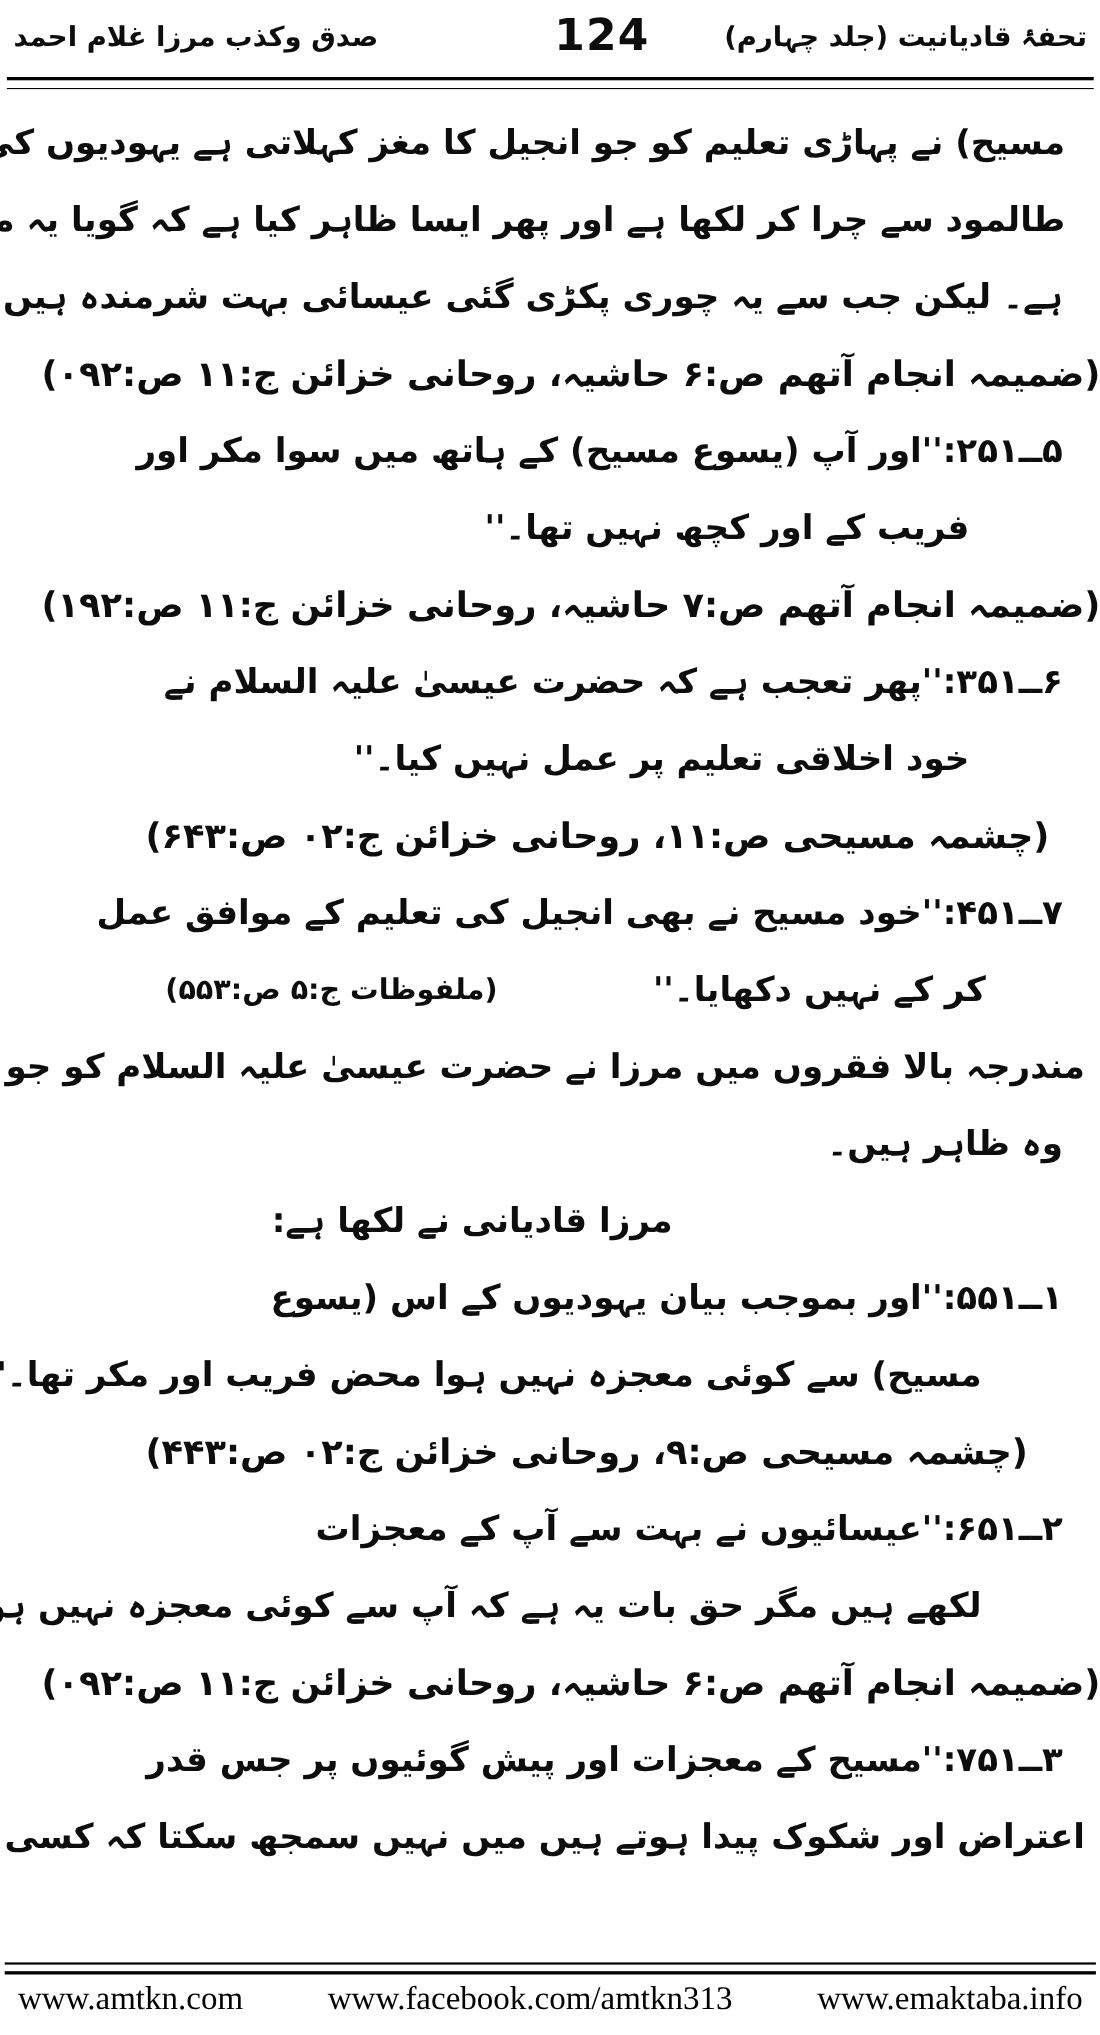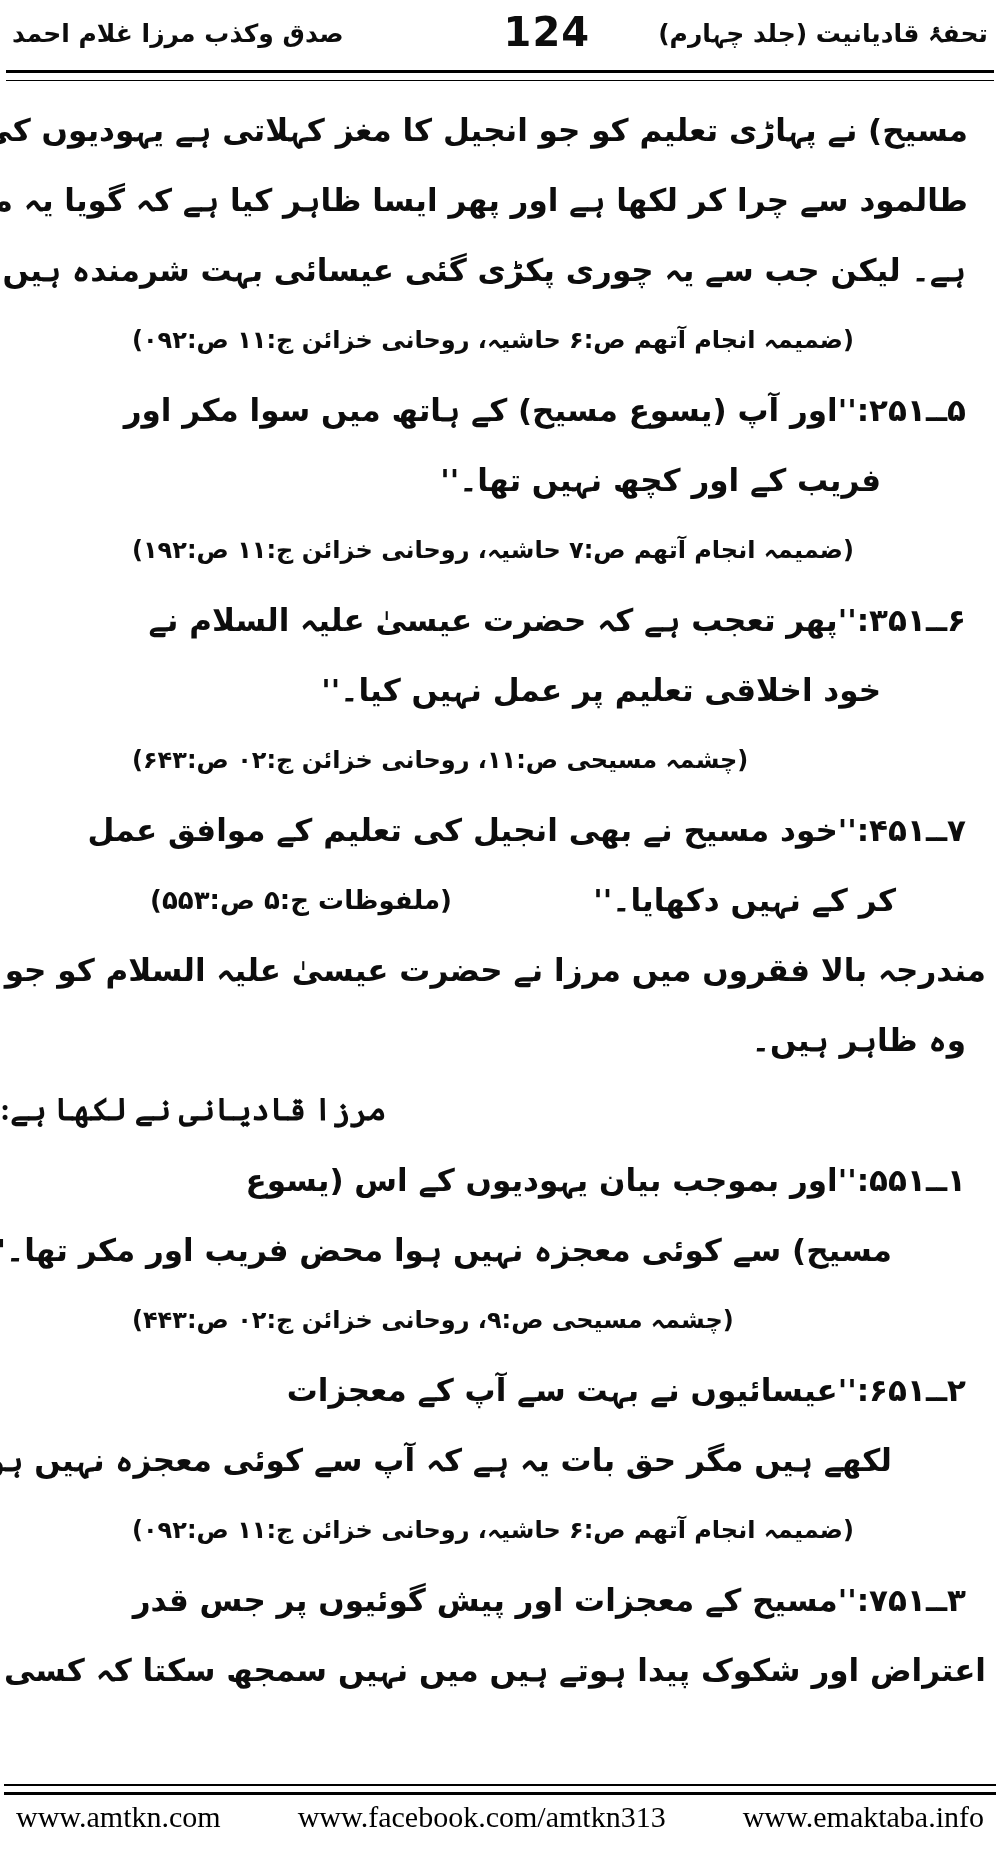--- a/index.html
+++ b/index.html
@@ -33,29 +33,29 @@
     height:70px;line-height:70px;
     white-space:nowrap;
   }
   .t-full{text-align:right;padding:0 32px;text-align-last:justify;}
   .t-fullwide{text-align:right;padding:0 14px;text-align-last:justify;}
   .t-right{text-align:right;padding-left:0;padding-right:34px;}
   .t-mid{text-align:right;padding-right:119px;}
   .t-mid2{text-align:right;padding-right:108px;}
   .t-cite{
     text-align:left;padding-left:132px;
-    font-size:24px;font-weight:bold;
+    font-size:32px;font-weight:bold;
     height:54px;line-height:54px;margin:8px 0;
   }
   .t-heading{
     font-size:42px;font-weight:bold;
     height:92px;line-height:92px;
     text-align:right;padding-right:32px;
   }
-  .t-lead{text-align:left;padding-right:142px;font-family:Liberation Serif, serif;}
+  .t-lead{text-align:center;padding-right:142px;}
   .row-split{position:relative;}
   .row-split .q-end{display:block;text-align:right;padding-right:104px;}
   .row-split .inline-cite{
     position:absolute;right:auto;left:150px;top:0;
     font-size:26px;line-height:70px;font-weight:bold;
   }
   
   .ftr{position:absolute;left:0;right:0;bottom:0;}
   .ftr-rule{height:6px;margin:0 4px 5px 4px;border-top:2px solid #000;border-bottom:3px solid #000;}
   .urls{

